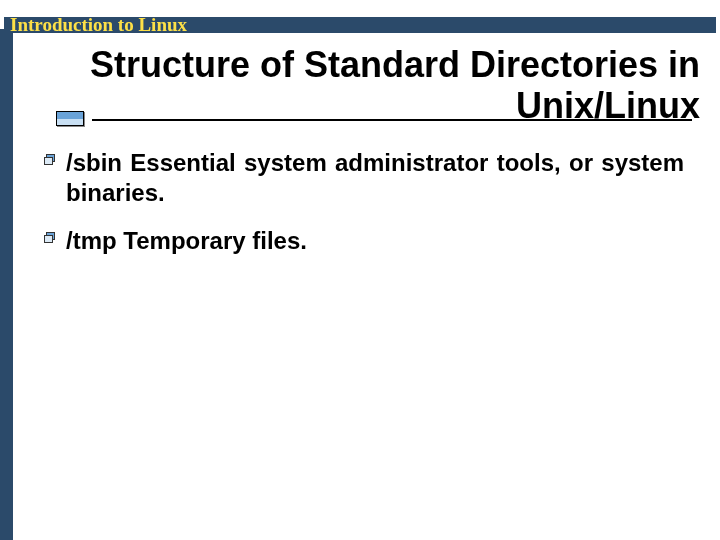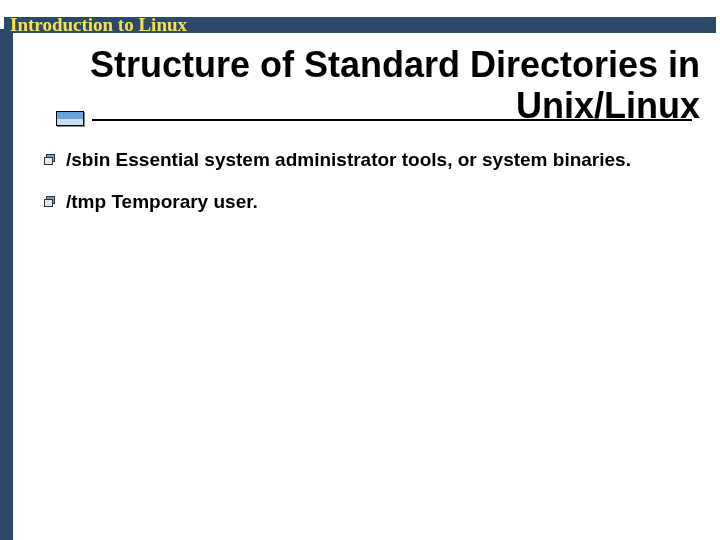--- a/index.html
+++ b/index.html
@@ -105,21 +105,21 @@
     left: 0;
     top: 3px;
     width: 9px;
     height: 8px;
     border: 1px solid #333;
     background: #dceaf6;
   }
   .bullet-text {
     flex: 1;
     font-family: Arial, Helvetica, sans-serif;
-    font-size: 19px;
+    font-size: 24px;
     font-weight: bold;
     color: #000;
     line-height: 1.25;
   }
   .justify { text-align: justify; }
 </style>
 </head>
 <body>
 
 <div class="left-accent"></div>
@@ -145,17 +145,17 @@
         <div class="front"></div>
     </div>
     <div class="bullet-text justify">/sbin Essential system administrator tools, or system binaries.</div>
   </div>
 
   <div class="bullet-item">
     <div class="bullet-icon">
       <div class="back"></div>
         <div class="front"></div>
     </div>
-    <div class="bullet-text">/tmp Temporary user.</div>
+    <div class="bullet-text">/tmp Temporary files.</div>
   </div>
 
 
 </div>
 
 </body></html>

